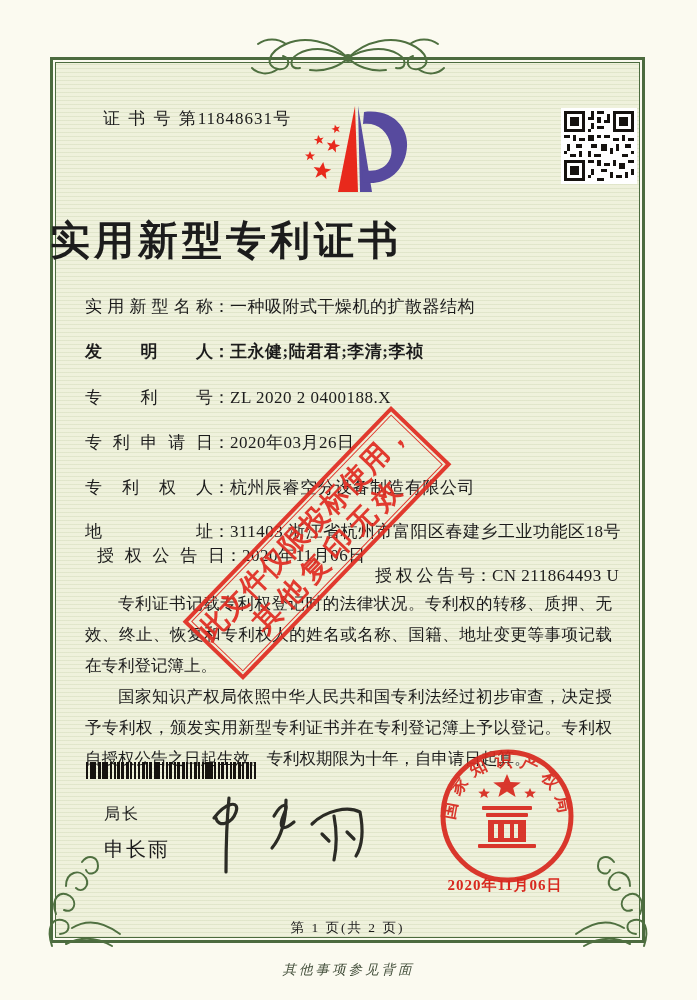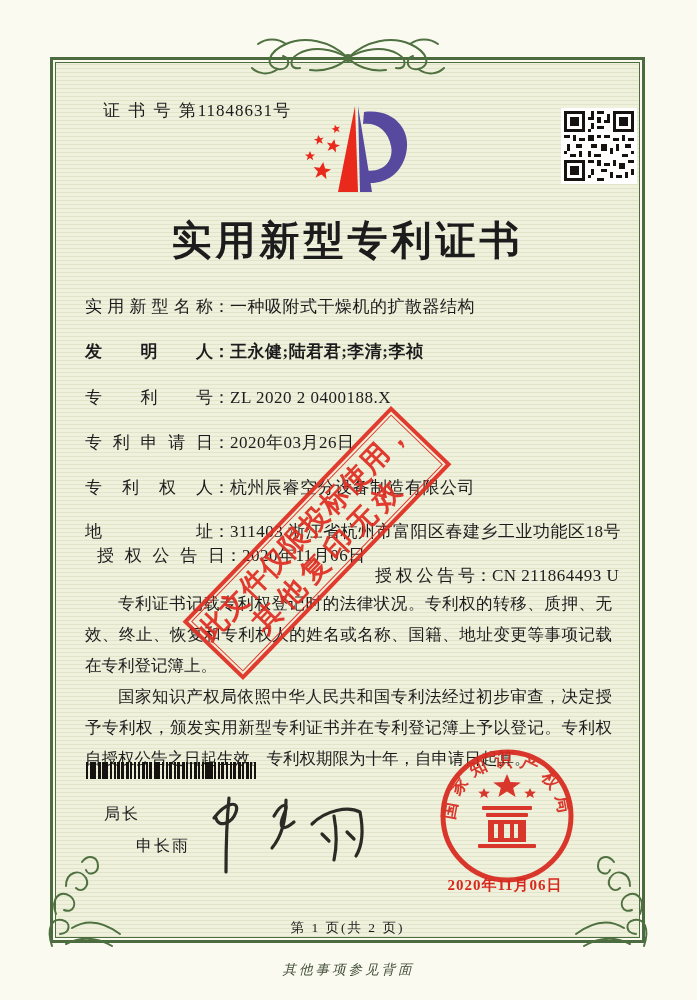--- a/index.html
+++ b/index.html
@@ -12,44 +12,44 @@
   .frame{
     position:absolute;left:50px;top:57px;width:595px;height:886px;
     border:3px solid #4c6b3f;box-sizing:border-box;
   }
   .frame-inner{
     position:absolute;inset:2px;border:1px solid #4c6b3f;
     background:
       repeating-linear-gradient(0deg, rgba(150,170,110,0.16) 0 1px, rgba(0,0,0,0) 1px 4px),
       #eff1dc;
   }
-  .cert-no{position:absolute;left:103px;top:99px;font-size:17px;letter-spacing:2px;z-index:2;}
+  .cert-no{position:absolute;left:103px;top:107px;font-size:17px;letter-spacing:2px;z-index:2;}
   .cert-no .num{letter-spacing:1px;}
   .logo{position:absolute;left:292px;top:102px;z-index:2;}
   .qr{position:absolute;left:561px;top:108px;z-index:2;}
   .title{
-    position:absolute;left:50px;width:595px;top:213px;text-align:center;
+    position:absolute;left:50px;width:595px;top:213px;
     font-size:40px;font-weight:bold;letter-spacing:4px;z-index:2;
   }
   .field{position:absolute;left:85px;font-size:17px;white-space:nowrap;z-index:2;}
   .flabel{display:inline-block;width:128px;text-align:justify;text-align-last:justify;}
   .fvalue{letter-spacing:0.5px;}
   .grant-no{position:absolute;left:375px;top:564px;font-size:17px;white-space:nowrap;z-index:2;}
   .grant-no .flabel{width:100px;}
   .body-text{position:absolute;left:85px;top:588px;width:527px;font-size:16.5px;line-height:31px;text-align:justify;z-index:2;}
   .body-text p{margin:0;text-indent:2em;}
   .barcode{
     position:absolute;left:86px;top:762px;width:172px;height:17px;z-index:2;
     background:
       repeating-linear-gradient(90deg,#15120f 0 2px,rgba(0,0,0,0) 2px 4px),
       repeating-linear-gradient(90deg,#15120f 0 1px,rgba(0,0,0,0) 1px 7px),
       repeating-linear-gradient(90deg,rgba(0,0,0,0) 0 5px,#15120f 5px 7px,rgba(0,0,0,0) 7px 13px);
   }
   .director-title{position:absolute;left:104px;top:804px;font-size:16px;letter-spacing:2px;z-index:2;}
-  .director-name{position:absolute;left:104px;top:836px;font-size:16px;letter-spacing:2px;z-index:2;margin-left:32px;}
+  .director-name{position:absolute;left:104px;top:836px;font-size:20px;letter-spacing:2px;z-index:2;}
   .signature{position:absolute;left:196px;top:788px;z-index:2;}
   .seal{position:absolute;left:420px;top:746px;z-index:3;}
   .seal-date{
     position:absolute;left:418px;top:876px;width:174px;text-align:center;
     font-size:15px;color:#d8281e;letter-spacing:1px;font-weight:bold;z-index:3;
   }
   .stamp{
     position:absolute;left:167px;top:501px;width:300px;height:84px;
     transform:rotate(-46deg);border:4px solid #e02d22;box-sizing:border-box;
     z-index:4;opacity:0.93;

